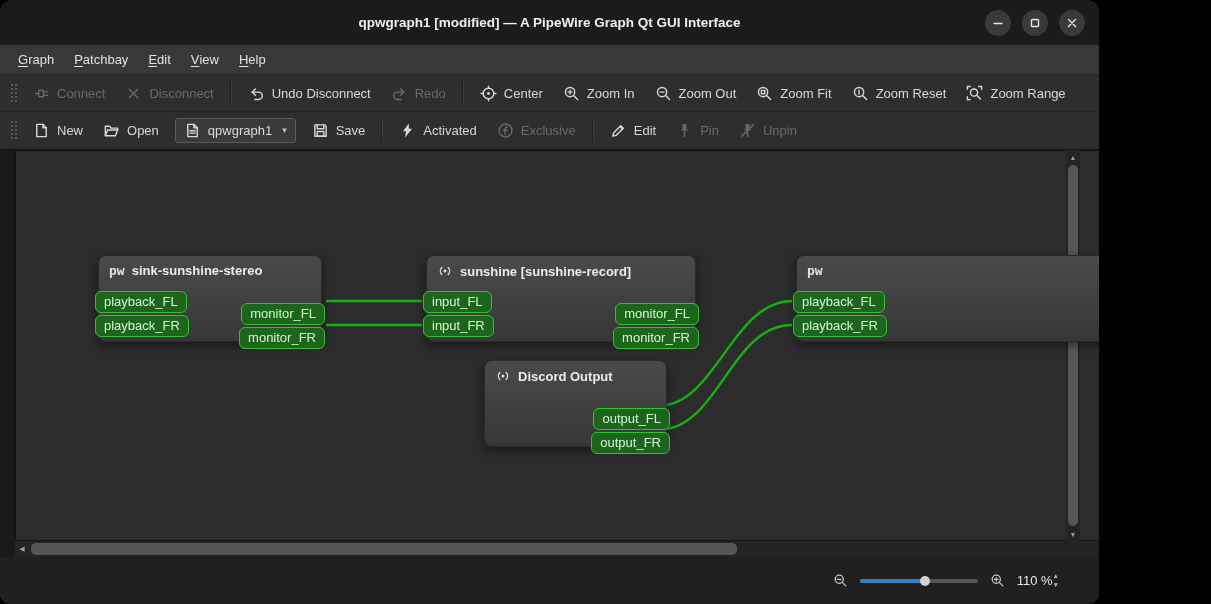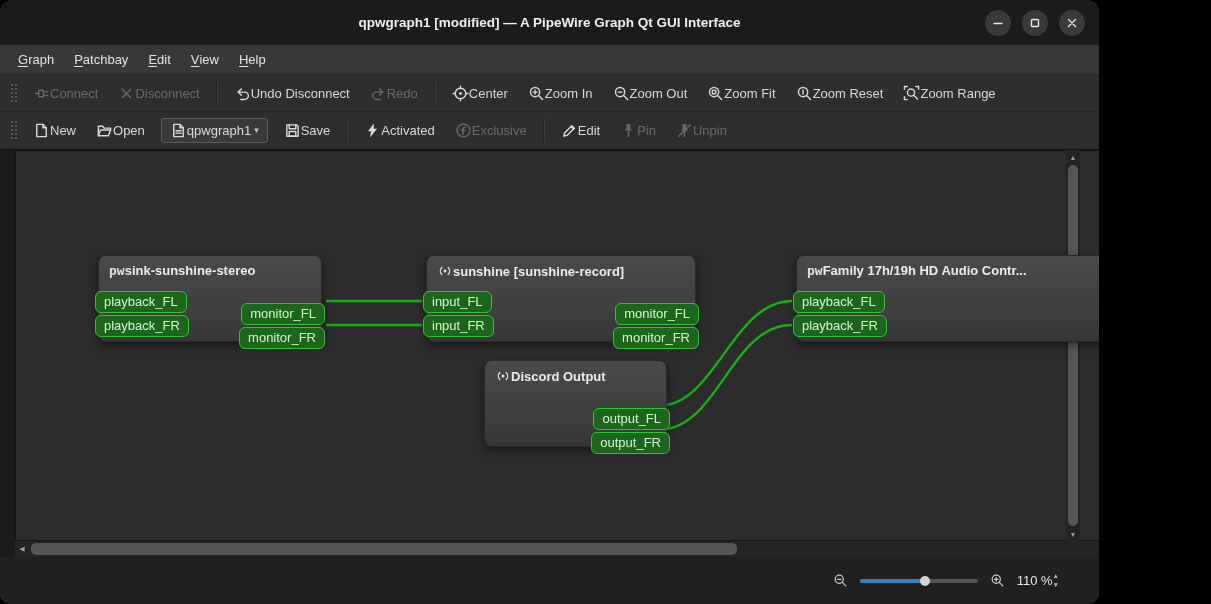--- a/index.html
+++ b/index.html
@@ -15,34 +15,34 @@
   .win-btn svg{stroke:currentColor;fill:none;stroke-width:1.4;stroke-linecap:round;}
 
   
   .menubar{flex:0 0 30px;background:#383838;display:flex;align-items:stretch;padding-left:8px;border-bottom:1px solid #262626;color:#e2e2e2;font-size:13px;}
   .menu-item{display:flex;align-items:center;padding:0 10px;cursor:default;}
   .menu-item u{text-decoration:underline;text-underline-offset:2px;}
 
   
   .toolbar{flex:0 0 37px;background:#2e2e2e;display:flex;align-items:center;padding:0 4px;border-bottom:1px solid #242424;gap:2px;}
   .tb-handle{width:8px;height:22px;margin:0 5px;background-image:radial-gradient(circle,#5a5a5a 1px,transparent 1.3px);background-size:4px 4px;background-position:1px 1px;}
-  .tb-btn{display:flex;align-items:center;padding:5px 9px;color:#d9d9d9;font-size:13px;border-radius:3px;white-space:nowrap;cursor:default;}
+  .tb-btn{display:flex;align-items:center;gap:7px;padding:5px 9px;color:#d9d9d9;font-size:13px;border-radius:3px;white-space:nowrap;cursor:default;}
   .tb-btn.disabled{color:#6a6a6a;}
   .tb-sep{width:0;height:24px;border-left:1px solid #212121;border-right:1px solid #3d3d3d;margin:0 5px;}
   .tb-btn.dropdown{border:1px solid #5c5c5c;background:#3a3a3a;padding:3px 8px;margin:0 5px;}
   .dd-arrow{font-size:9px;color:#c0c0c0;margin-left:3px;}
   .ti{stroke:currentColor;fill:none;stroke-width:1.5;stroke-linecap:round;stroke-linejoin:round;flex:0 0 auto;}
 
   
   .main-area{flex:1 1 auto;position:relative;background:#191919;}
   .canvas{position:absolute;left:15px;top:1px;width:1163px;height:391px;background:#2c2c2c;border:1px solid #141414;overflow:hidden;}
   .wires{position:absolute;inset:0;z-index:1;pointer-events:none;}
   .wires path{fill:none;stroke:var(--wire,#12b412);stroke-width:2.4;}
   .node{position:absolute;z-index:2;background:linear-gradient(180deg,#4a4a4a,#373737);border:1px solid #2a2a2a;border-radius:8px;box-shadow:0 3px 9px rgba(0,0,0,.5);}
-  .node-header{display:flex;align-items:center;gap:0;padding:7px 10px 4px;color:#ececec;font-size:13px;font-weight:bold;white-space:nowrap;overflow:hidden;}
+  .node-header{display:flex;align-items:center;gap:7px;padding:7px 10px 4px;color:#ececec;font-size:13px;font-weight:bold;white-space:nowrap;overflow:hidden;}
   .pw-icon{font-family:"DejaVu Sans Mono",monospace;font-weight:bold;font-size:13px;color:#e2e2e2;}
   .node-header .ti{color:#e2e2e2;}
   .port{position:absolute;height:22px;padding:0 8px;line-height:20px;font-size:13px;border-radius:6px;background:var(--port-fill,#1d651d);border:1px solid var(--port-border,#2fc42f);color:var(--port-text,#d4f7d4);white-space:nowrap;cursor:default;}
   .port.in{left:-4px;}
   .port.out{right:-4px;margin-top:12px;}
 
   
   .vscroll{position:absolute;right:19px;top:1px;width:14px;height:391px;background:#242424;}
   .vscroll .sb-arrow{position:absolute;left:0;width:14px;height:14px;color:#9b9b9b;font-size:7px;display:flex;align-items:center;justify-content:center;}
   .vscroll .up{top:0;} .vscroll .down{bottom:0;}
@@ -276,21 +276,20 @@
             <span>sunshine [sunshine-record]</span>
           </div>
           <div class="port in" style="top: 35px;">input_FL</div>
           <div class="port in" style="top: 59px;">input_FR</div>
           <div class="port out" style="top: 35px;">monitor_FL</div>
           <div class="port out" style="top: 59px;">monitor_FR</div>
         </div>
         <div class="node" style="left: 780px; top: 104px; width: 320px; height: 87px;">
           <div class="node-header">
             <span class="pw-icon">pw</span>
-            <span>Family 17h/19h HD Audio Contr...</span>
           </div>
           <div class="port in" style="top: 35px;">playback_FL</div>
           <div class="port in" style="top: 59px;">playback_FR</div>
         </div>
         <div class="node" style="left: 468px; top: 209px; width: 183px; height: 87px;">
           <div class="node-header">
             <svg viewBox="0 0 18 18" width="16" height="16" class="ti">
               <circle cx="9" cy="9" r="1.7" fill="currentColor" stroke="none"></circle>
               <path d="M5.4 5.1a5.6 5.6 0 0 0 0 7.8M12.6 5.1a5.6 5.6 0 0 1 0 7.8"></path>
             </svg>

